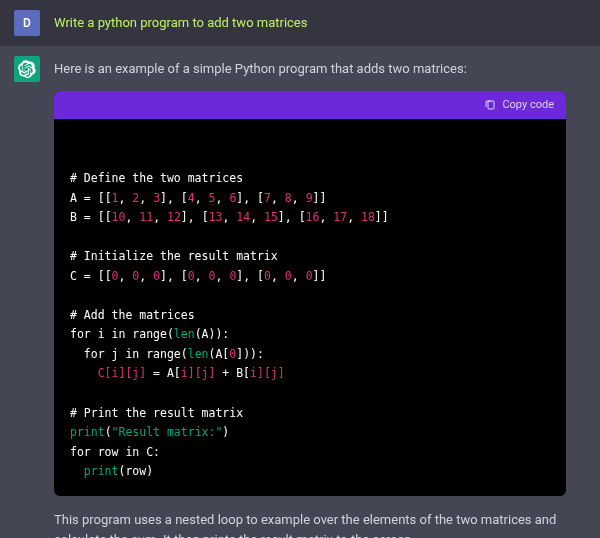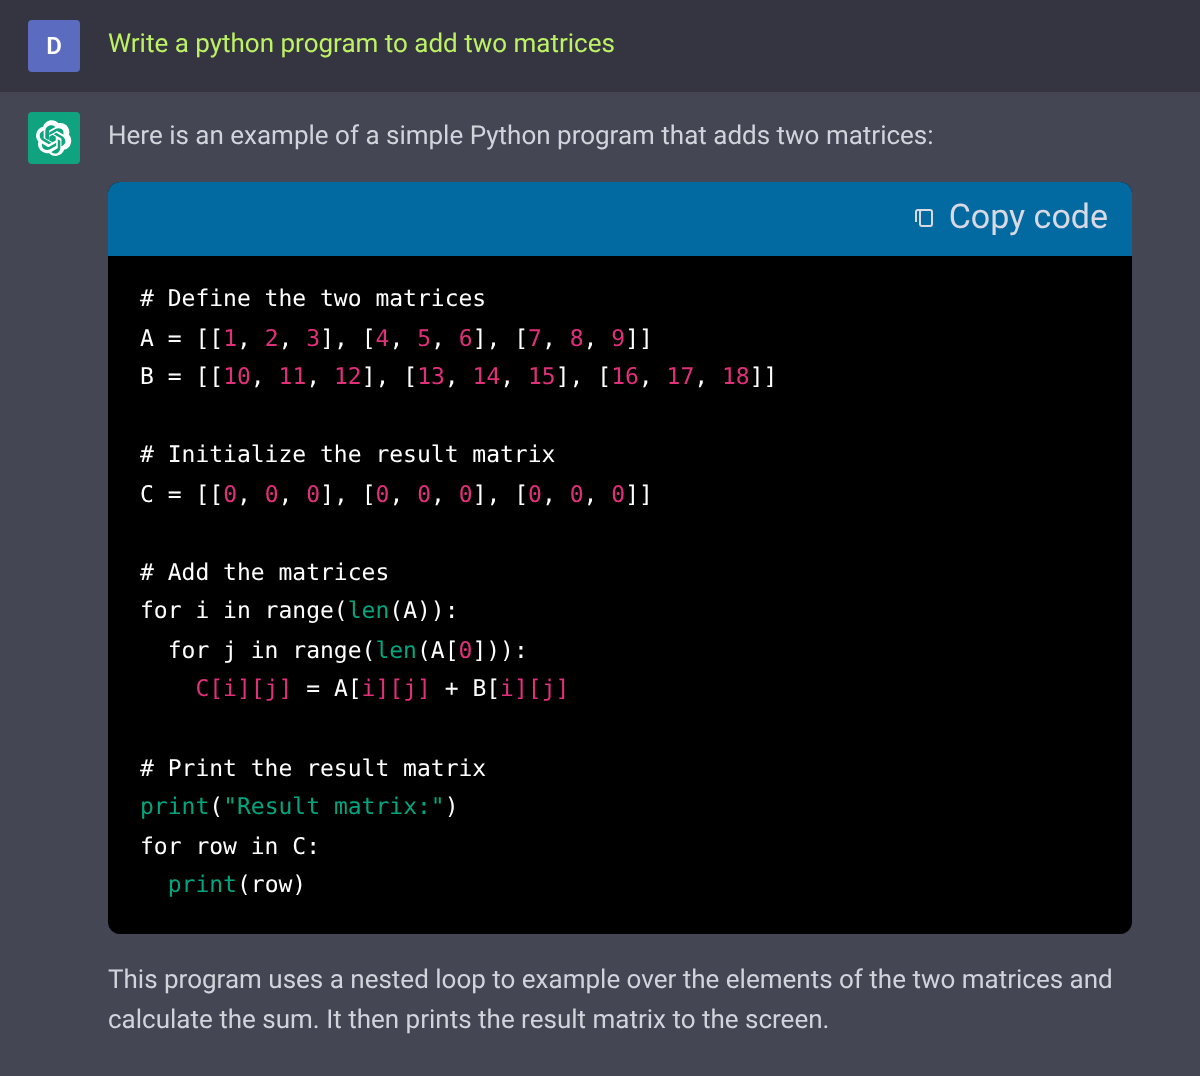--- a/index.html
+++ b/index.html
@@ -38,42 +38,43 @@
   .content { flex: 1; font-size: 13px; line-height: 1.5; }
   .prompt-text { color: #bef264; padding-top: 3px; }
   .intro-text { color: #d1d5db; padding-top: 3px; margin-bottom: 12px; }
   .code-wrap {
     background: #000;
     border-radius: 6px;
     overflow: hidden;
     margin-bottom: 14px;
   }
   .code-header {
-    background: #0369a1;
+    background: #6d28d9;
     display: flex;
     justify-content: flex-end;
     align-items: center;
     padding: 6px 12px;
-    font-size: 17px;
+    font-size: 11px;
     color: #d9d9e3;
   }
   .copy-btn {
     display: flex;
     align-items: center;
     gap: 6px;
     cursor: pointer;
   }
   .copy-btn svg { width: 12px; height: 12px; }
   .code-body {
     padding: 12px 16px 14px 16px;
     font-family: "Consolas", "Monaco", monospace;
     font-size: 11.5px;
     line-height: 1.7;
     white-space: pre;
     color: #fff;
+    margin-top: 38px;
   }
   .tok-c { color: #fff; }          
   .tok-id { color: #fff; }         
   .tok-br { color: #fff; }         
   .tok-n { color: #df3079; }       
   .tok-kw { color: #fff; }         
   .tok-fn { color: #00a67d; }      
   .tok-s { color: #00a67d; }       
   .tok-idx { color: #df3079; }     
   .outro-text { color: #d1d5db; font-size: 13px; line-height: 1.55; }

